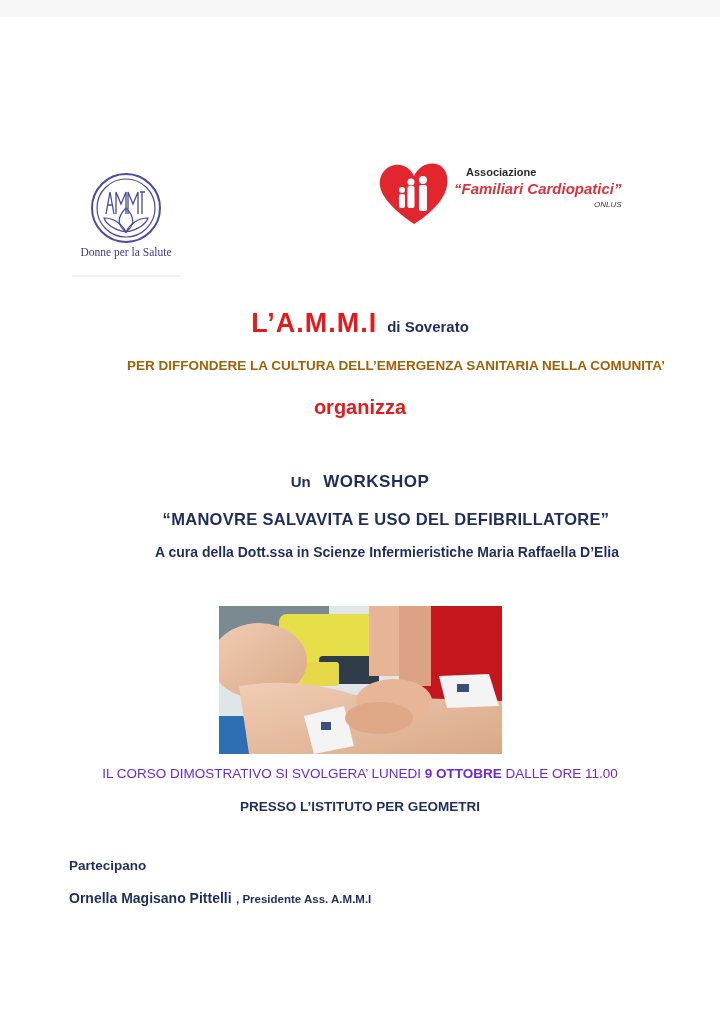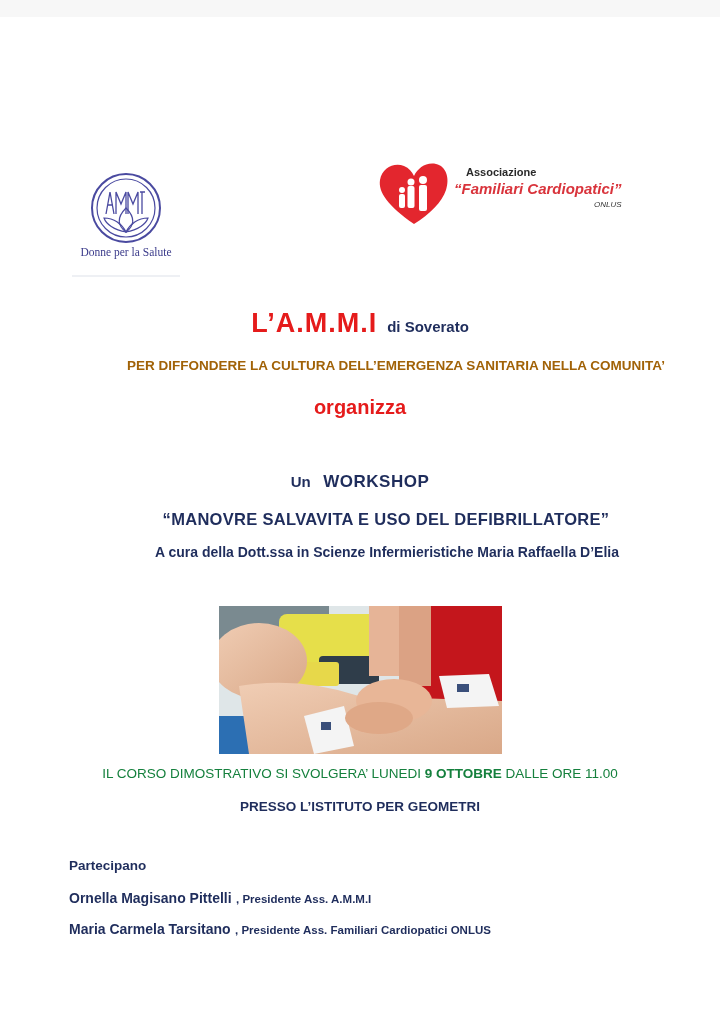--- a/index.html
+++ b/index.html
@@ -30,21 +30,21 @@
   .mission { top: 358px; font-size: 13.5px; font-weight: bold; color: #a16207; margin-left: 36px; }
   .organizza { top: 396px; font-size: 20px; font-weight: bold; color: #e51b1b; }
   .workshop { top: 472px; font-weight: bold; color: #1f2d5c; white-space: nowrap; }
   .workshop .un { font-size: 15px; }
   .workshop .ws { font-size: 17px; letter-spacing: 0.5px; margin-left: 8px; }
   .course-title { top: 510px; font-size: 16.5px; font-weight: bold; color: #1f2d5c; letter-spacing: 0.3px; padding-left: 26px; }
   .curated { top: 544px; font-size: 14px; font-weight: bold; color: #1f2d5c; margin-left: 27px; }
 
   .photo { left: 219px; top: 606px; width: 283px; height: 148px; overflow: hidden; background: #e8c2a6; }
 
-  .when { top: 766px; font-size: 13.5px; color: #15803d; white-space: nowrap; }
+  .when { top: 766px; font-size: 13.5px; color: #6d28d9; white-space: nowrap; }
   .when b { font-weight: bold; }
   .where { top: 799px; font-size: 13.5px; font-weight: bold; color: #1f2d5c; }
 
   .participants { left: 69px; top: 858px; }
   .participants .head { font-size: 13.5px; font-weight: bold; color: #1f2d5c; height: 31px; }
   .participants .row { height: 31px; white-space: nowrap; color: #1f2d5c; }
   .participants .name { font-size: 14px; font-weight: bold; }
   .participants .role { font-size: 11.5px; font-weight: bold; }
 </style>
 </head>
@@ -138,17 +138,13 @@
 </div>
 
 <div class="abs center where">PRESSO L’ISTITUTO PER GEOMETRI</div>
 
 <div class="abs participants">
   <div class="head">Partecipano</div>
   <div class="row">
     <span class="name">Ornella Magisano Pittelli</span>
     <span class="role">, Presidente Ass. A.M.M.I</span>
   </div>
-  <div class="row">
-    <span class="name">Maria Carmela Tarsitano</span>
-    <span class="role">, Presidente Ass. Familiari Cardiopatici ONLUS</span>
-  </div>
 </div>
 
 </body></html>

